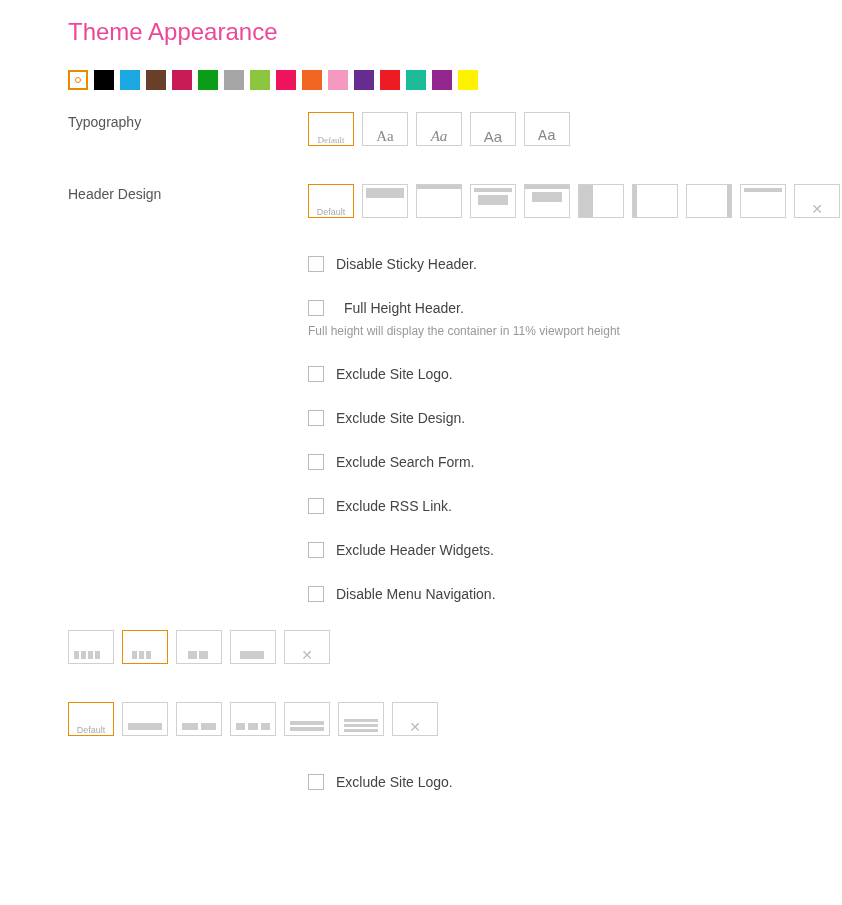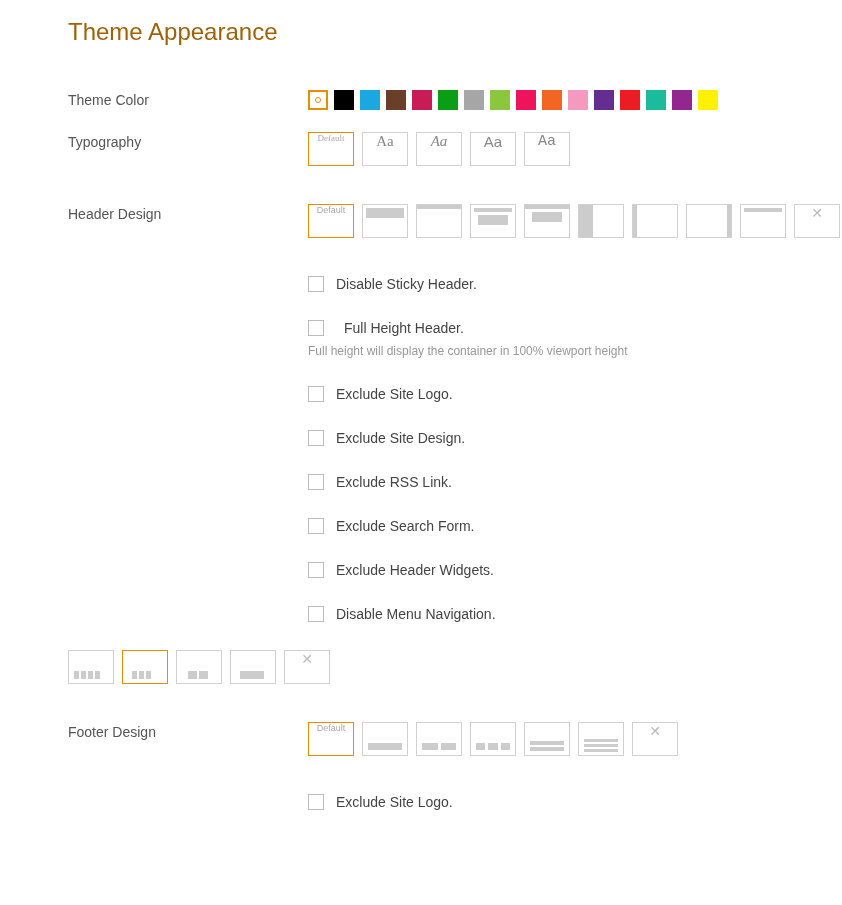--- a/index.html
+++ b/index.html
@@ -1,27 +1,27 @@
 <!DOCTYPE html>
 <html><head>
 <meta charset="utf-8">
 <style>
 * { box-sizing: border-box; margin: 0; padding: 0; }
 body { font-family: -apple-system, BlinkMacSystemFont, "Segoe UI", Arial, sans-serif; background: #fff; padding: 18px 0 40px 68px; color: #333; width: 842px; }
-.page-title { font-size: 24px; font-weight: 400; color: #a16207; margin-bottom: 44px; }
+.page-title { font-size: 24px; font-weight: 400; color: #ec4899; margin-bottom: 24px; }
 .row { display: flex; margin-bottom: 38px; align-items: flex-start; }
 .row.tight { margin-bottom: 22px; }
 .row-label { width: 240px; font-size: 14px; color: #555; padding-top: 2px; }
 .row-content { flex: 1; }
 .swatch-row { display: flex; gap: 6px; flex-wrap: wrap; }
 .swatch { width: 20px; height: 20px; cursor: pointer; display: flex; align-items: center; justify-content: center; }
 .swatch.selected { border: 2px solid #e88c00; background: #fff !important; }
 .swatch-inner { width: 6px; height: 6px; border-radius: 50%; border: 1px solid #e88c00; }
 .option-row { display: flex; gap: 8px; flex-wrap: wrap; }
-.option-box { border: 1px solid #d0d0d0; background: #fff; cursor: pointer; display: flex; align-items: flex-start; justify-content: center; }
+.option-box { border: 1px solid #d0d0d0; background: #fff; cursor: pointer; display: flex; align-items: flex-end; justify-content: center; }
 .option-box.selected { border: 1px solid #e88c00; }
 .typo-box { width: 46px; height: 34px; font-family: Georgia, serif; }
 .typo-default { font-size: 9px; color: #aaa; }
 .typo-sample { font-size: 15px; color: #888; }
 .header-box { width: 46px; height: 34px; position: relative; }
 .header-default { font-size: 9px; color: #aaa; }
 .hdr-bar { position: absolute; background: #ccc; }
 .checkbox-row { display: flex; align-items: center; gap: 12px; margin-bottom: 28px; }
 .checkbox-row.with-help { margin-bottom: 8px; gap: 20px; }
 .checkbox { width: 16px; height: 16px; border: 1px solid #bbb; background: #fff; cursor: pointer; }
@@ -35,21 +35,20 @@
 .footer-bars { position: absolute; bottom: 5px; left: 5px; right: 5px; display: flex; gap: 3px; }
 .fbar { height: 7px; background: #ccc; }
 .checkbox-section { margin-left: 240px; }
 </style>
 </head>
 <body>
 
 <h1 class="page-title">Theme Appearance</h1>
 
 <div class="row tight">
-  <div class="row-label">Theme Color</div>
   <div class="row-content">
     <div class="swatch-row" id="swatch-row">
         <div class="swatch selected" style="background: rgb(255, 255, 255);">
           <div class="swatch-inner"></div>
         </div>
         <div class="swatch" style="background: rgb(0, 0, 0);"></div>
         <div class="swatch" style="background: rgb(27, 168, 224);"></div>
         <div class="swatch" style="background: rgb(106, 63, 42);"></div>
         <div class="swatch" style="background: rgb(199, 28, 86);"></div>
         <div class="swatch" style="background: rgb(10, 158, 23);"></div>
@@ -132,36 +131,36 @@
 
 <div class="checkbox-section" id="header-checkboxes">
     <div class="checkbox-row">
       <div class="checkbox"></div>
       <span class="checkbox-label">Disable Sticky Header.</span>
     </div>
     <div class="checkbox-row with-help">
       <div class="checkbox"></div>
       <span class="checkbox-label">Full Height Header.</span>
     </div>
-    <div class="help-text">Full height will display the container in 100% viewport height</div>
+    <div class="help-text">Full height will display the container in 11% viewport height</div>
     <div class="checkbox-row">
       <div class="checkbox"></div>
       <span class="checkbox-label">Exclude Site Logo.</span>
     </div>
     <div class="checkbox-row">
       <div class="checkbox"></div>
       <span class="checkbox-label">Exclude Site Design.</span>
     </div>
     <div class="checkbox-row">
       <div class="checkbox"></div>
+      <span class="checkbox-label">Exclude Search Form.</span>
+    </div>
+    <div class="checkbox-row">
+      <div class="checkbox"></div>
       <span class="checkbox-label">Exclude RSS Link.</span>
-    </div>
-    <div class="checkbox-row">
-      <div class="checkbox"></div>
-      <span class="checkbox-label">Exclude Search Form.</span>
     </div>
     <div class="checkbox-row">
       <div class="checkbox"></div>
       <span class="checkbox-label">Exclude Header Widgets.</span>
     </div>
     <div class="checkbox-row">
       <div class="checkbox"></div>
       <span class="checkbox-label">Disable Menu Navigation.</span>
     </div>
   </div>
@@ -196,21 +195,20 @@
           </div>
       </div>
       <div class="option-box widget-box">
         <span class="x-icon">✕</span>
       </div>
     </div>
   </div>
 </div>
 
 <div class="row">
-  <div class="row-label">Footer Design</div>
   <div class="row-content">
     <div class="option-row">
       <div class="option-box footer-box selected">
         <span class="header-default">Default</span>
       </div>
       <div class="option-box footer-box">
         <div class="footer-bars">
             <div class="fbar" style="flex:1"></div>
           </div>
       </div>

